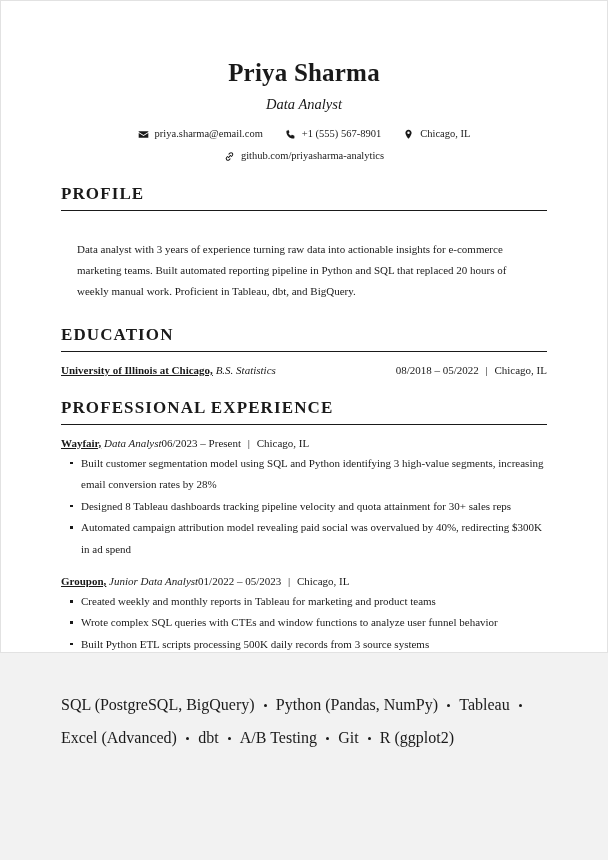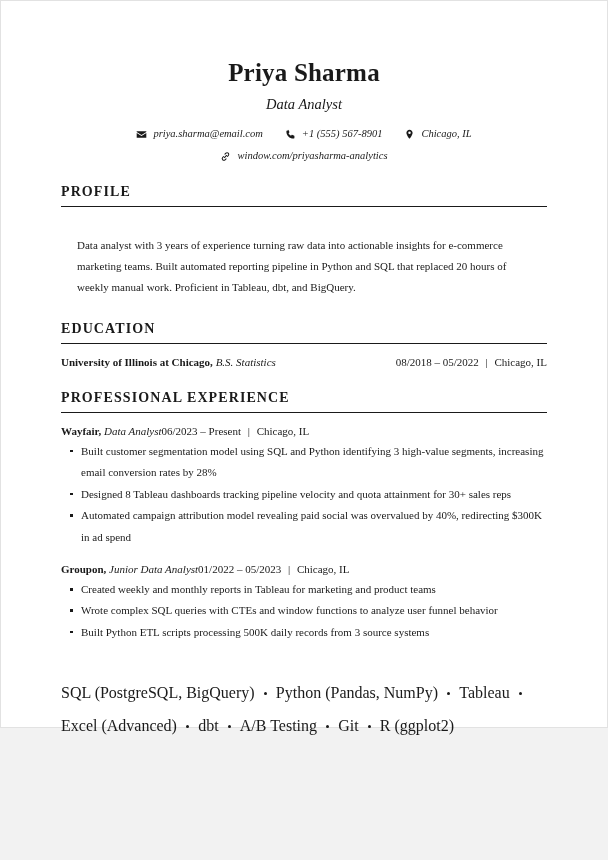--- a/index.html
+++ b/index.html
@@ -10,21 +10,21 @@
     width: 608px;
     height: 860px;
     background: #f2f2f2;
     font-family: "Liberation Serif", "DejaVu Serif", serif;
     color: #1a1a1a;
     overflow: hidden;
   }
   .page {
     position: relative;
     width: 608px;
-    height: 728px;
+    height: 653px;
     background: #ffffff;
     border: 1px solid #e2e2e2;
     box-sizing: border-box;
     padding: 44px 60px 0 60px;
   }
 
   
   .name {
     text-align: center;
     font-size: 25px;
@@ -40,21 +40,20 @@
     margin: 9px 0 0 0;
     color: #1a1a1a;
   }
   .contact-row {
     display: flex;
     justify-content: center;
     align-items: center;
     flex-wrap: wrap;
     margin-top: 16px;
     font-size: 10.5px;
-    font-style: italic;
   }
   .contact-item {
     display: inline-flex;
     align-items: center;
     margin: 0 11px;
     white-space: nowrap;
   }
   .contact-item .ic {
     display: inline-flex;
     align-items: center;
@@ -64,21 +63,21 @@
     margin-right: 6px;
     flex: none;
   }
   .contact-item .ic svg { display: block; }
   .contact-text { line-height: 1; position: relative; top: 0.5px; }
   .contact-row.second { margin-top: 11px; }
 
   
   .section { margin-top: 22px; }
   .section-head {
-    font-size: 14px;
+    font-size: 17px;
     font-weight: bold;
     letter-spacing: 1.1px;
     padding-bottom: 6px;
     border-bottom: 1.6px solid #1a1a1a;
   }
   .section-body { padding-top: 12px; }
 
   .para {
     font-size: 11px;
     line-height: 1.95;
@@ -88,21 +87,21 @@
   
   .entry { margin-bottom: 2px; }
   .entry + .entry { margin-top: 15px; }
   .entry-head {
     display: flex;
     justify-content: flex-start;
     align-items: baseline;
     font-size: 11px;
   }
   .entry-left { white-space: nowrap; }
-  .org { font-weight: bold; }
+  .org { font-weight: bold; text-decoration: underline; }
   .role { font-style: italic; }
   .entry-right { white-space: nowrap; }
   .sep { padding: 0 4px; }
 
   
   ul.bullets {
     list-style: none;
     margin: 4px 0 0 0;
     padding: 0;
   }
@@ -187,21 +186,21 @@
 
     <div class="contact-row second">
       <span class="contact-item">
         <span class="ic">
           <svg viewBox="0 0 16 16" width="11" height="11" fill="none" stroke="#1a1a1a" stroke-width="1.5" stroke-linecap="round">
             <path d="M6.5 9.5l3-3"></path>
             <path d="M7.2 4.6l1.4-1.4a2.4 2.4 0 013.4 3.4l-1.4 1.4"></path>
             <path d="M8.8 11.4l-1.4 1.4a2.4 2.4 0 01-3.4-3.4l1.4-1.4"></path>
           </svg>
         </span>
-        <span class="contact-text">window.com/priyasharma-analytics</span>
+        <span class="contact-text">github.com/priyasharma-analytics</span>
       </span>
     </div>
   </div>
 
   <div class="section">
     <div class="section-head">PROFILE</div>
     <div class="section-body">
       <p class="para">Data analyst with 3 years of experience turning raw data into actionable insights for e-commerce marketing teams. Built automated reporting pipeline in Python and SQL that replaced 20 hours of weekly manual work. Proficient in Tableau, dbt, and BigQuery.</p>
     </div>
   </div>

